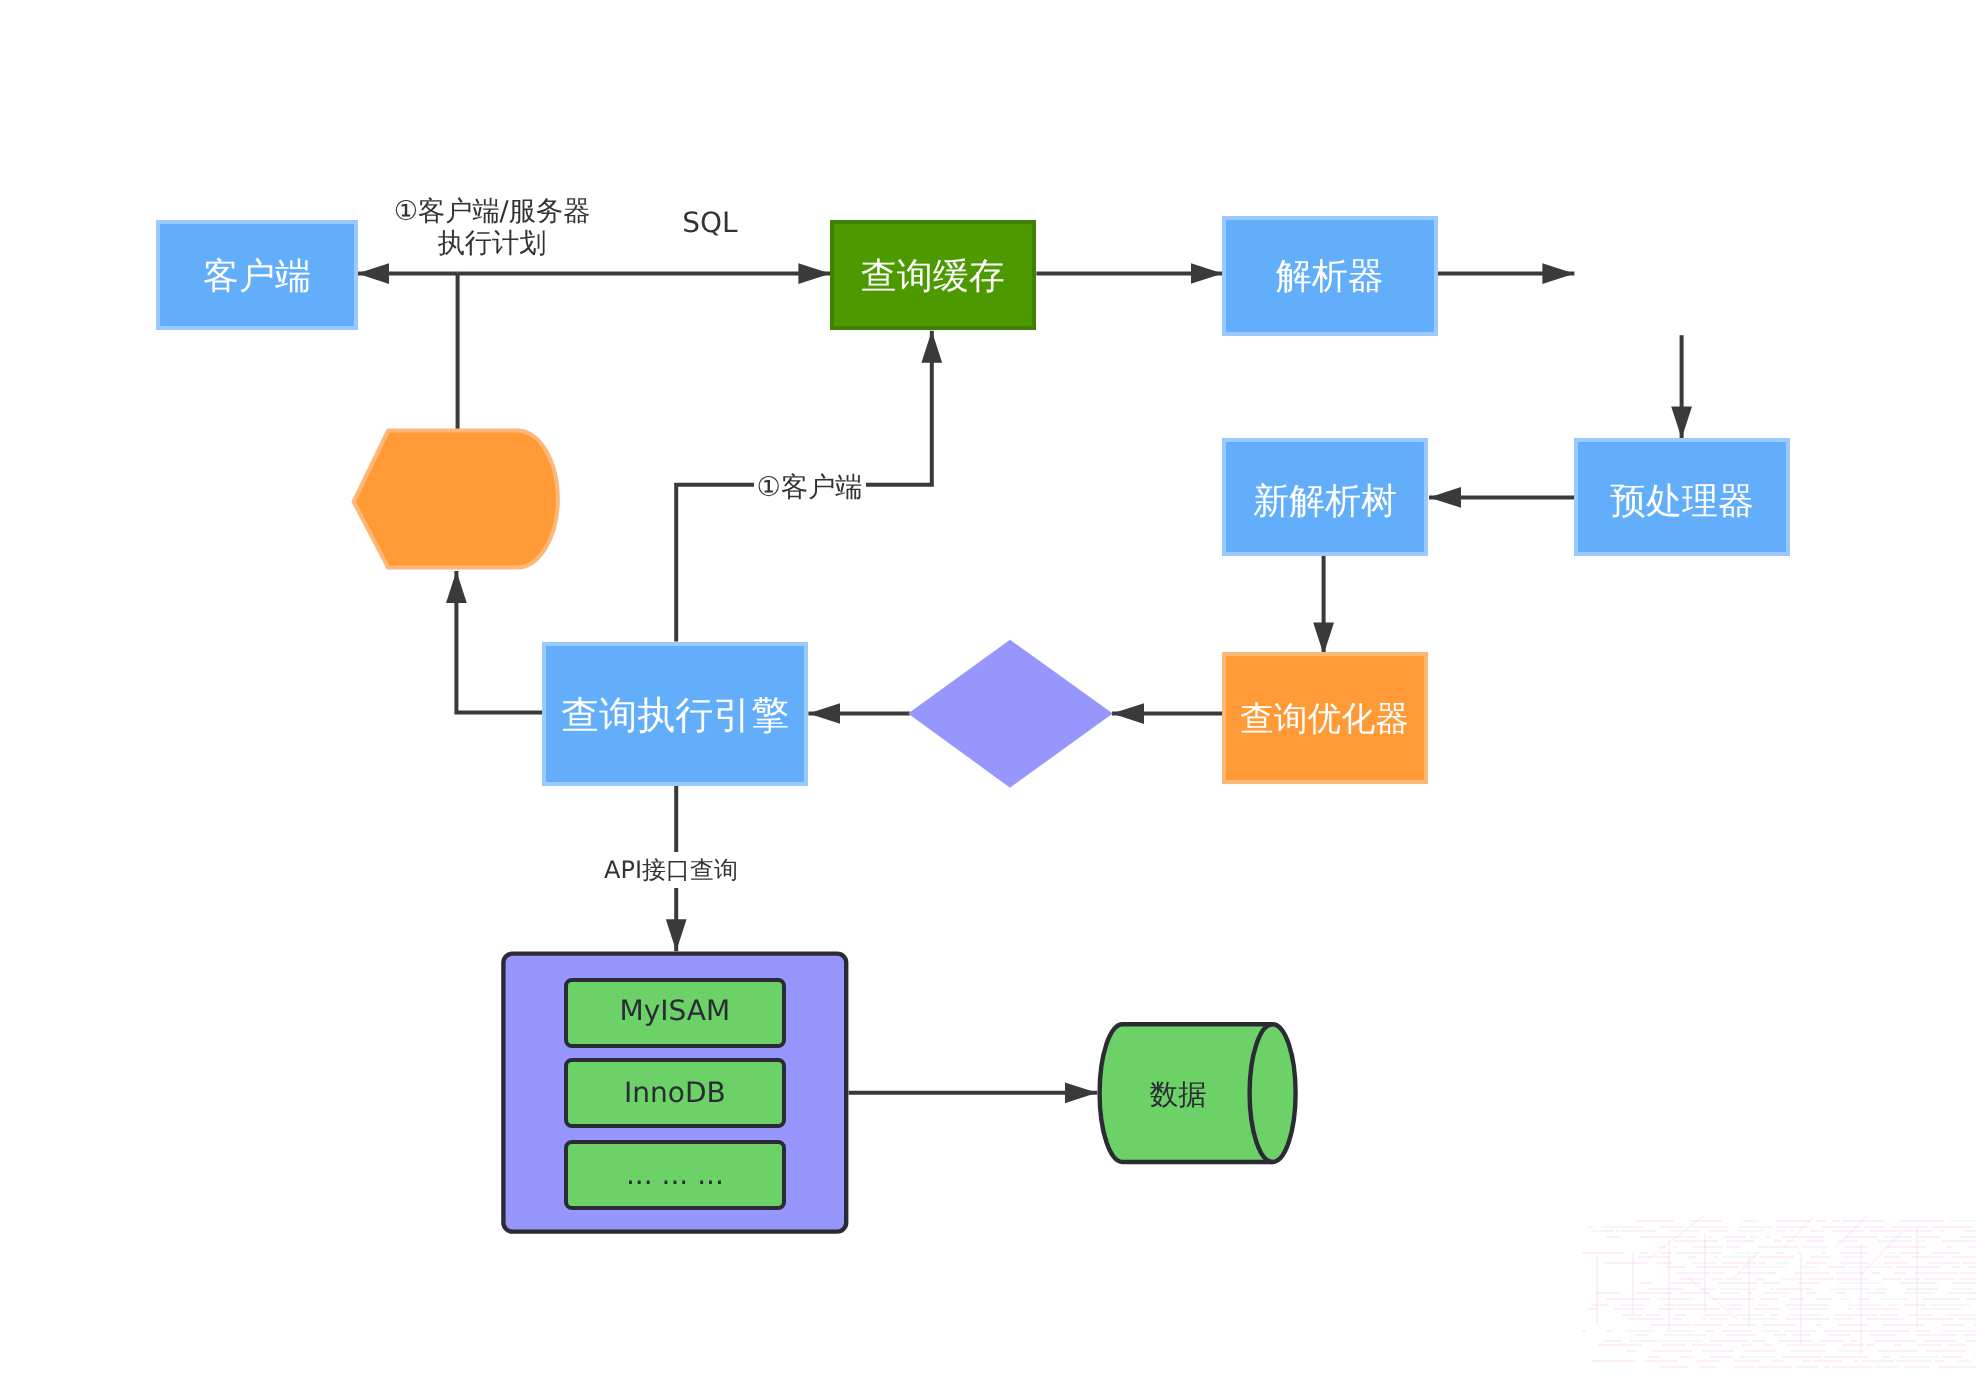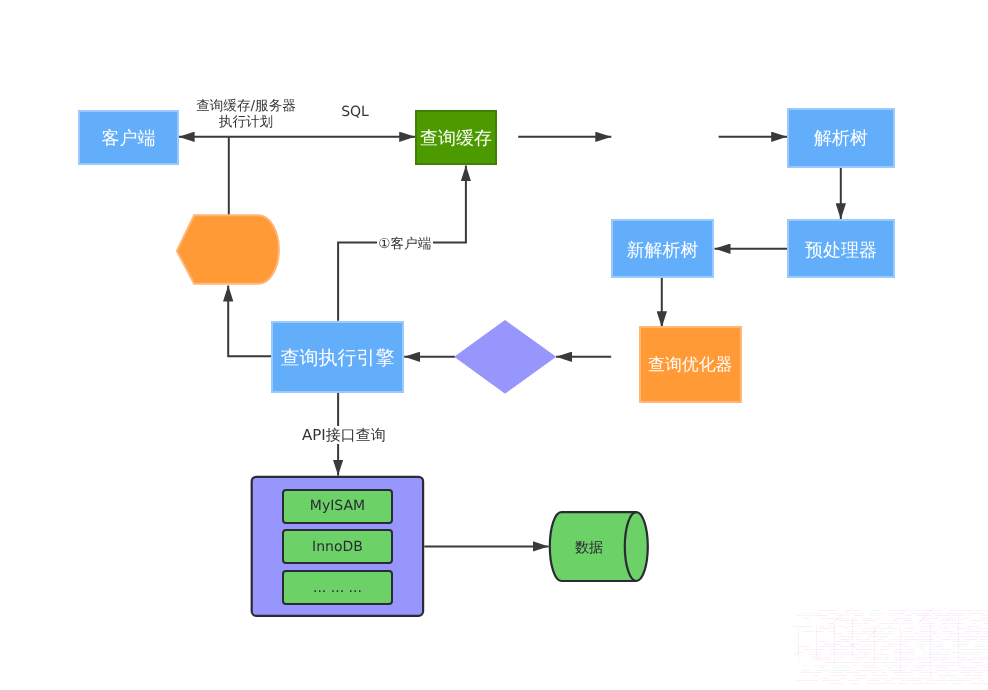--- a/index.html
+++ b/index.html
@@ -99,38 +99,38 @@
     <rect x="251.7" y="476.8" width="171.4" height="139" rx="4.5" ry="4.5" fill="#9696FC" stroke="#2B2B35" stroke-width="2.2"></rect>
 
     <path d="M561.3,512.1 L636.3,512.1 A 11.5 34.45 0 0 1 636.3,581 L561.3,581 A 11.5 34.45 0 0 1 561.3,512.1 Z" fill="#6CD166" stroke="#2B2B35" stroke-width="2.2"></path>
     <path d="M636.3,512.1 A 11.5 34.45 0 0 0 636.3,581" fill="none" stroke="#2B2B35" stroke-width="2.2"></path>
   </svg>
 
   <div class="node blue" style="left:78.3px;top:109.5px;width:100.3px;height:55.6px;">
     <span class="t cjk19">客户端</span>
   </div>
 
-  <div class="node green" style="left:414.9px;top:109.6px;width:82px;height:55.6px;">
+  <div class="node green" style="left:414.9px;top:109.6px;width:103px;height:55.6px;">
     <span class="t cjk19">查询缓存</span>
   </div>
 
-
-  <div class="node blue" style="left:786.9px;top:107.6px;width:108.2px;height:60px;">
-    <span class="t cjk19" style="transform:translateY(0.6px)">解析树</span>
-  </div>
+  <div class="node blue" style="left:610.8px;top:107.6px;width:108.2px;height:60px;">
+    <span class="t cjk19" style="transform:translateY(1px)">解析器</span>
+  </div>
+
 
   <div class="node blue" style="left:611.3px;top:218.6px;width:102.5px;height:59.5px;">
     <span class="t cjk19" style="transform:translateY(3.3px)">新解析树</span>
   </div>
 
   <div class="node blue" style="left:787.1px;top:218.6px;width:107.8px;height:59.5px;">
     <span class="t cjk19" style="transform:translateY(3.3px)">预处理器</span>
   </div>
 
-  <div class="node orange" style="left:611px;top:326.4px;width:102.5px;height:77px;margin-left:28px;">
+  <div class="node orange" style="left:611px;top:326.4px;width:102.5px;height:66px;">
     <span class="t cjk17" style="transform:translateY(-0.1px)">查询优化器</span>
   </div>
 
   <div class="node blue" style="left:271.3px;top:320.6px;width:132.6px;height:72.6px;">
     <span class="t" style="font-size:19px">查询执行引擎</span>
   </div>
 
 
 
   <div class="node" style="left:550.6px;top:510.4px;width:77px;height:71.3px;color:#2B2B35;">
@@ -141,29 +141,29 @@
     <span>MyISAM</span>
   </div>
   <div class="mini" style="left:281.5px;top:528.9px;width:111.9px;height:35.6px;">
     <span>InnoDB</span>
   </div>
   <div class="mini" style="left:281.5px;top:569.8px;width:111.9px;height:35.6px;">
     <span>... ... ...</span>
   </div>
 
   <div class="lbl" style="left:186px;top:98px;width:120px;font-size:13.6px;line-height:16.4px;">
-    <div>查询缓存/服务器</div>
+    <div>①客户端/服务器</div>
     <div>执行计划</div>
   </div>
 
   <div class="lbl" style="left:330.5px;top:103.5px;width:49px;font-size:14px;font-family:'DejaVu Sans',sans-serif;">SQL</div>
 
   <div class="lbl lbl-bg" style="left:377px;top:235.5px;padding:0 1.3px;font-size:13.6px;">①客户端</div>
 
-  <div class="lbl lbl-bg" style="left:300px;top:426.3px;padding:0.5px 2px;font-size:15px;">API接口查询</div>
+  <div class="lbl lbl-bg" style="left:300px;top:426.3px;padding:0.5px 2px;font-size:12px;">API接口查询</div>
 
   <div class="wm" style="left:790px;top:608px;width:198px;height:78px;">
     <i style="left:28px;top:2px;width:19px"></i>
     <i style="left:55px;top:2px;width:16px"></i>
     <i class="k" style="left:81px;top:2px;width:8px"></i>
     <i style="left:98px;top:2px;width:17px"></i>
     <i style="left:118px;top:2px;width:5px"></i>
     <i style="left:126px;top:2px;width:4px"></i>
     <i style="left:131px;top:2px;width:21px"></i>
     <i style="left:160px;top:2px;width:22px"></i>

